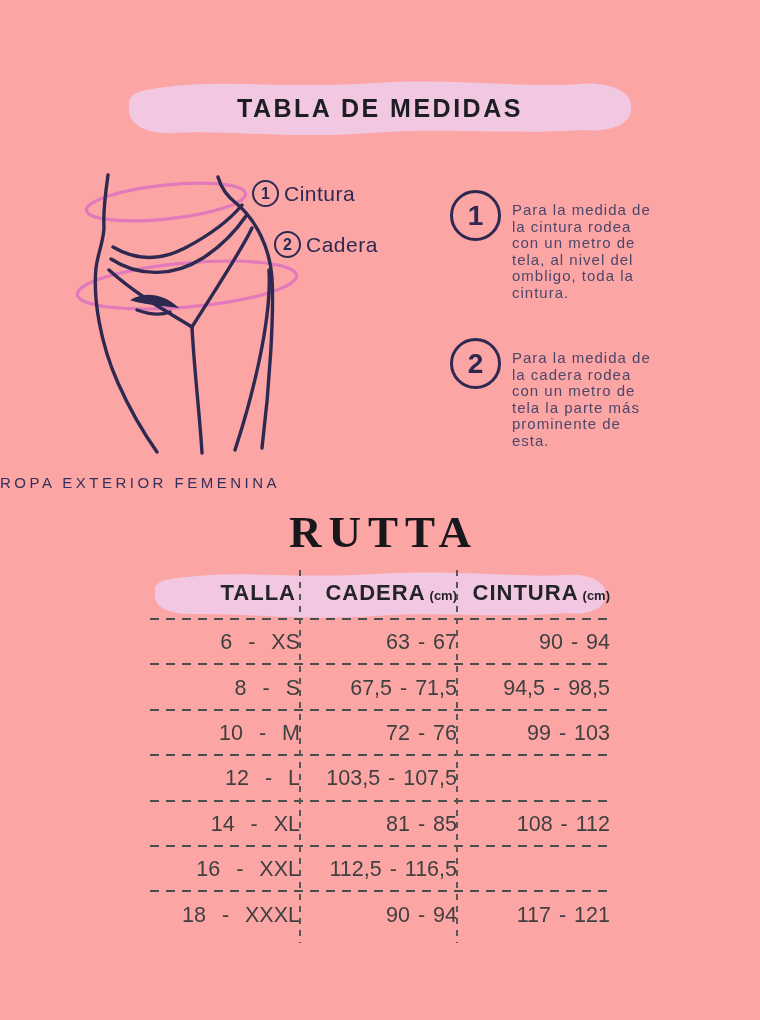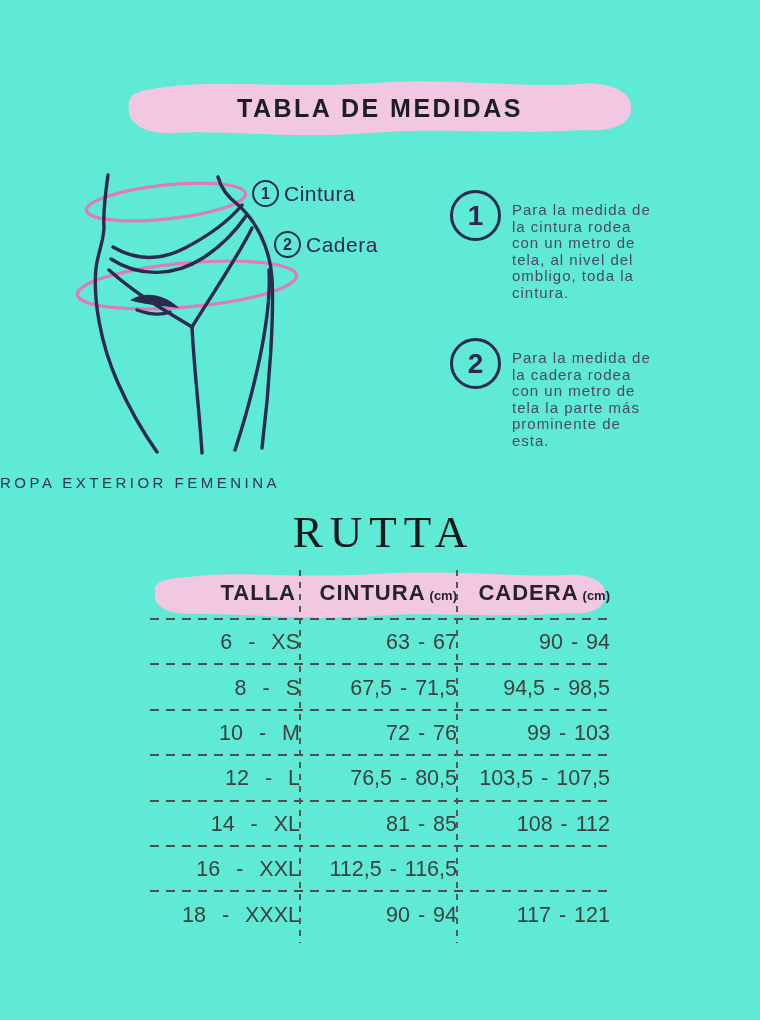--- a/index.html
+++ b/index.html
@@ -1,18 +1,18 @@
 <!DOCTYPE html>
 <html><head>
 <meta charset="utf-8">
 <style>
   * { margin:0; padding:0; box-sizing:border-box; }
   html,body { background:#ffffff; }
   .page {
-    position:relative; width:760px; height:1020px; background:#5eead4;
+    position:relative; width:760px; height:1020px; background:#fca5a5;
     font-family:"Liberation Sans", sans-serif; overflow:hidden;
   }
 
   
   .banner { position:absolute; left:124px; top:76px; width:512px; height:62px; }
   .banner svg { position:absolute; inset:0; }
   .banner-title {
     position:absolute; inset:0; display:flex; align-items:center; justify-content:center;
     font-size:25px; font-weight:700; letter-spacing:2.5px; color:#1d1d24; padding-top:2px;
   }
@@ -44,21 +44,21 @@
     white-space:pre-line; padding-top:12px;
   }
 
   
   .category {
     position:absolute; left:0; right:0; top:474px; 
     font-size:15px; font-weight:500; letter-spacing:3.5px; color:#33305b;
   }
   .brand {
     position:absolute; left:0; right:0; top:506px; text-align:center;
-    font-family:"Liberation Serif", serif; font-size:45px; font-weight:400;
+    font-family:"Liberation Serif", serif; font-size:45px; font-weight:700;
     letter-spacing:7px; color:#17171c; padding-left:7px;
   }
 
   
   .size-table { position:absolute; left:150px; top:567px; width:460px; height:376px; }
   .thead-blob { position:absolute; left:0; top:0; width:460px; height:52px; }
   .thead {
     position:absolute; left:0; top:0; width:460px; height:51px;
     display:grid; grid-template-columns:150px 157px 153px; align-items:center;
     text-align:right; font-size:22px; font-weight:700; color:#232329; letter-spacing:1px;
@@ -154,24 +154,24 @@
     <svg class="thead-blob" viewBox="0 0 460 52" aria-hidden="true">
       <path fill="#f2c7e2" d="M38,10 C90,3 140,12 225,7 C305,2 370,11 415,8 C442,6 457,17 455,27
         C457,39 443,49 416,46 C350,52 290,44 225,49 C155,54 95,46 48,47 C17,48 3,39 5,26
         C3,14 15,12 38,10 Z"></path>
     </svg>
     <div class="thead">
       <div>
         <span>TALLA</span><span class="unit"></span>
       </div>
       <div>
+        <span>CADERA</span><span class="unit">(cm)</span>
+      </div>
+      <div>
         <span>CINTURA</span><span class="unit">(cm)</span>
-      </div>
-      <div>
-        <span>CADERA</span><span class="unit">(cm)</span>
       </div>
     </div>
     <div class="hline-head"></div>
 
     <div class="tbody">
       <div class="trow">
         <div class="cell-talla">6 - XS</div>
         <div class="cell-val">63 - 67</div>
         <div class="cell-val">90 - 94</div>
       </div>
@@ -180,21 +180,20 @@
         <div class="cell-val">67,5 - 71,5</div>
         <div class="cell-val">94,5 - 98,5</div>
       </div>
       <div class="trow">
         <div class="cell-talla">10 - M</div>
         <div class="cell-val">72 - 76</div>
         <div class="cell-val">99 - 103</div>
       </div>
       <div class="trow">
         <div class="cell-talla">12 - L</div>
-        <div class="cell-val">76,5 - 80,5</div>
         <div class="cell-val">103,5 - 107,5</div>
       </div>
       <div class="trow">
         <div class="cell-talla">14 - XL</div>
         <div class="cell-val">81 - 85</div>
         <div class="cell-val">108 - 112</div>
       </div>
       <div class="trow">
         <div class="cell-talla">16 - XXL</div>
         <div class="cell-val">112,5 - 116,5</div>

